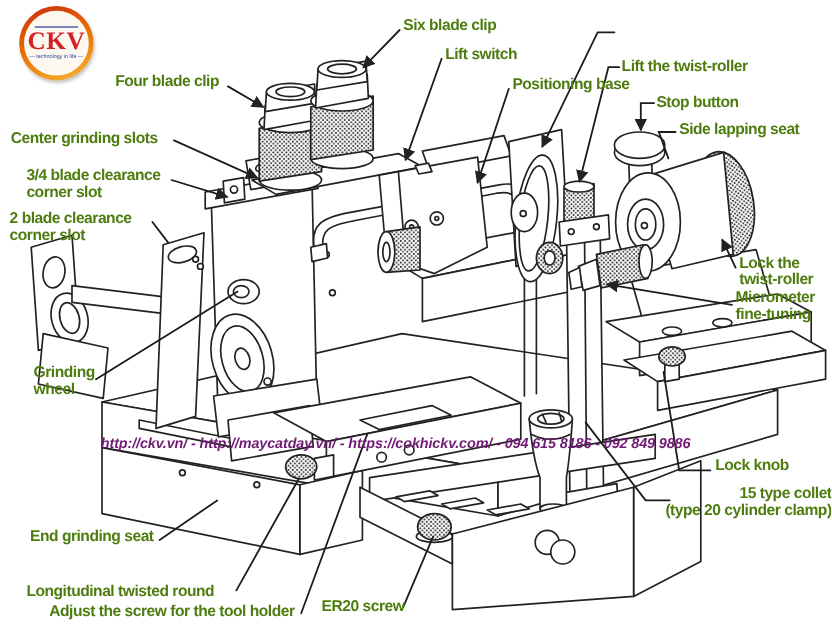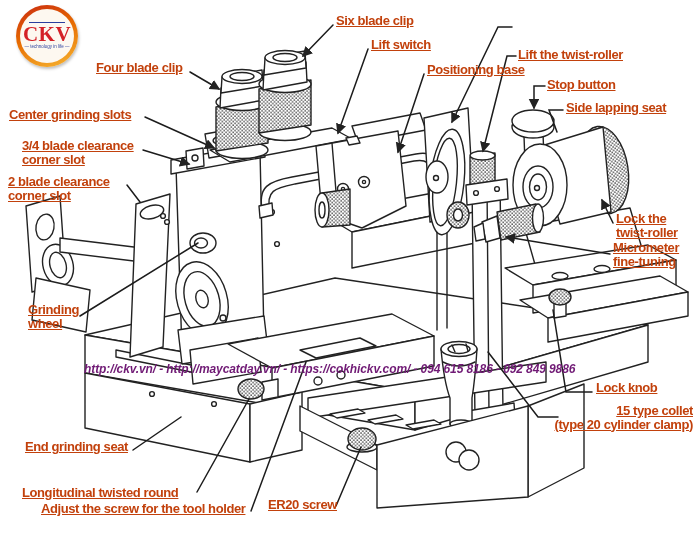--- a/index.html
+++ b/index.html
@@ -1,20 +1,20 @@
 <!DOCTYPE html>
 <html><head>
 <meta charset="utf-8">
 <style>
   html,body{margin:0;padding:0;background:#ffffff;}
   #stage{position:relative;width:693px;height:537px;background:#ffffff;overflow:hidden;
          font-family:"Liberation Sans",sans-serif;}
   svg{position:absolute;left:0;top:0;}
-  .lbl{position:absolute;font:700 13px/13.5px "Liberation Sans",sans-serif;color:#c2410c;
-       letter-spacing:-0.4px;white-space:nowrap;text-decoration:underline;}
+  .lbl{position:absolute;font:700 13px/13.5px "Liberation Sans",sans-serif;color:#4d7c0f;
+       letter-spacing:-0.4px;white-space:nowrap;}
   .lbl span{display:block;}
   #watermark{position:absolute;left:84px;top:362px;font:italic 700 12px "Liberation Sans",sans-serif;
        color:#701a75;letter-spacing:-0.1px;white-space:nowrap;}
   .logo{position:absolute;left:16px;top:5px;width:62px;height:62px;border-radius:50%;
         background:linear-gradient(160deg,#c92a12 0%,#e66a00 45%,#f7b733 100%);
         box-shadow:1px 2px 3px rgba(0,0,0,.25);}
   .logo-inner{position:absolute;inset:4px;border-radius:50%;background:#fdf8f0;
         display:flex;flex-direction:column;align-items:center;justify-content:center;}
   .logo-rule{width:36px;border-top:1.5px solid #2a3f9e;margin-bottom:1px;}
   .logo-text{font:700 21px/20px "Liberation Serif",serif;color:#d42127;letter-spacing:.5px;}

